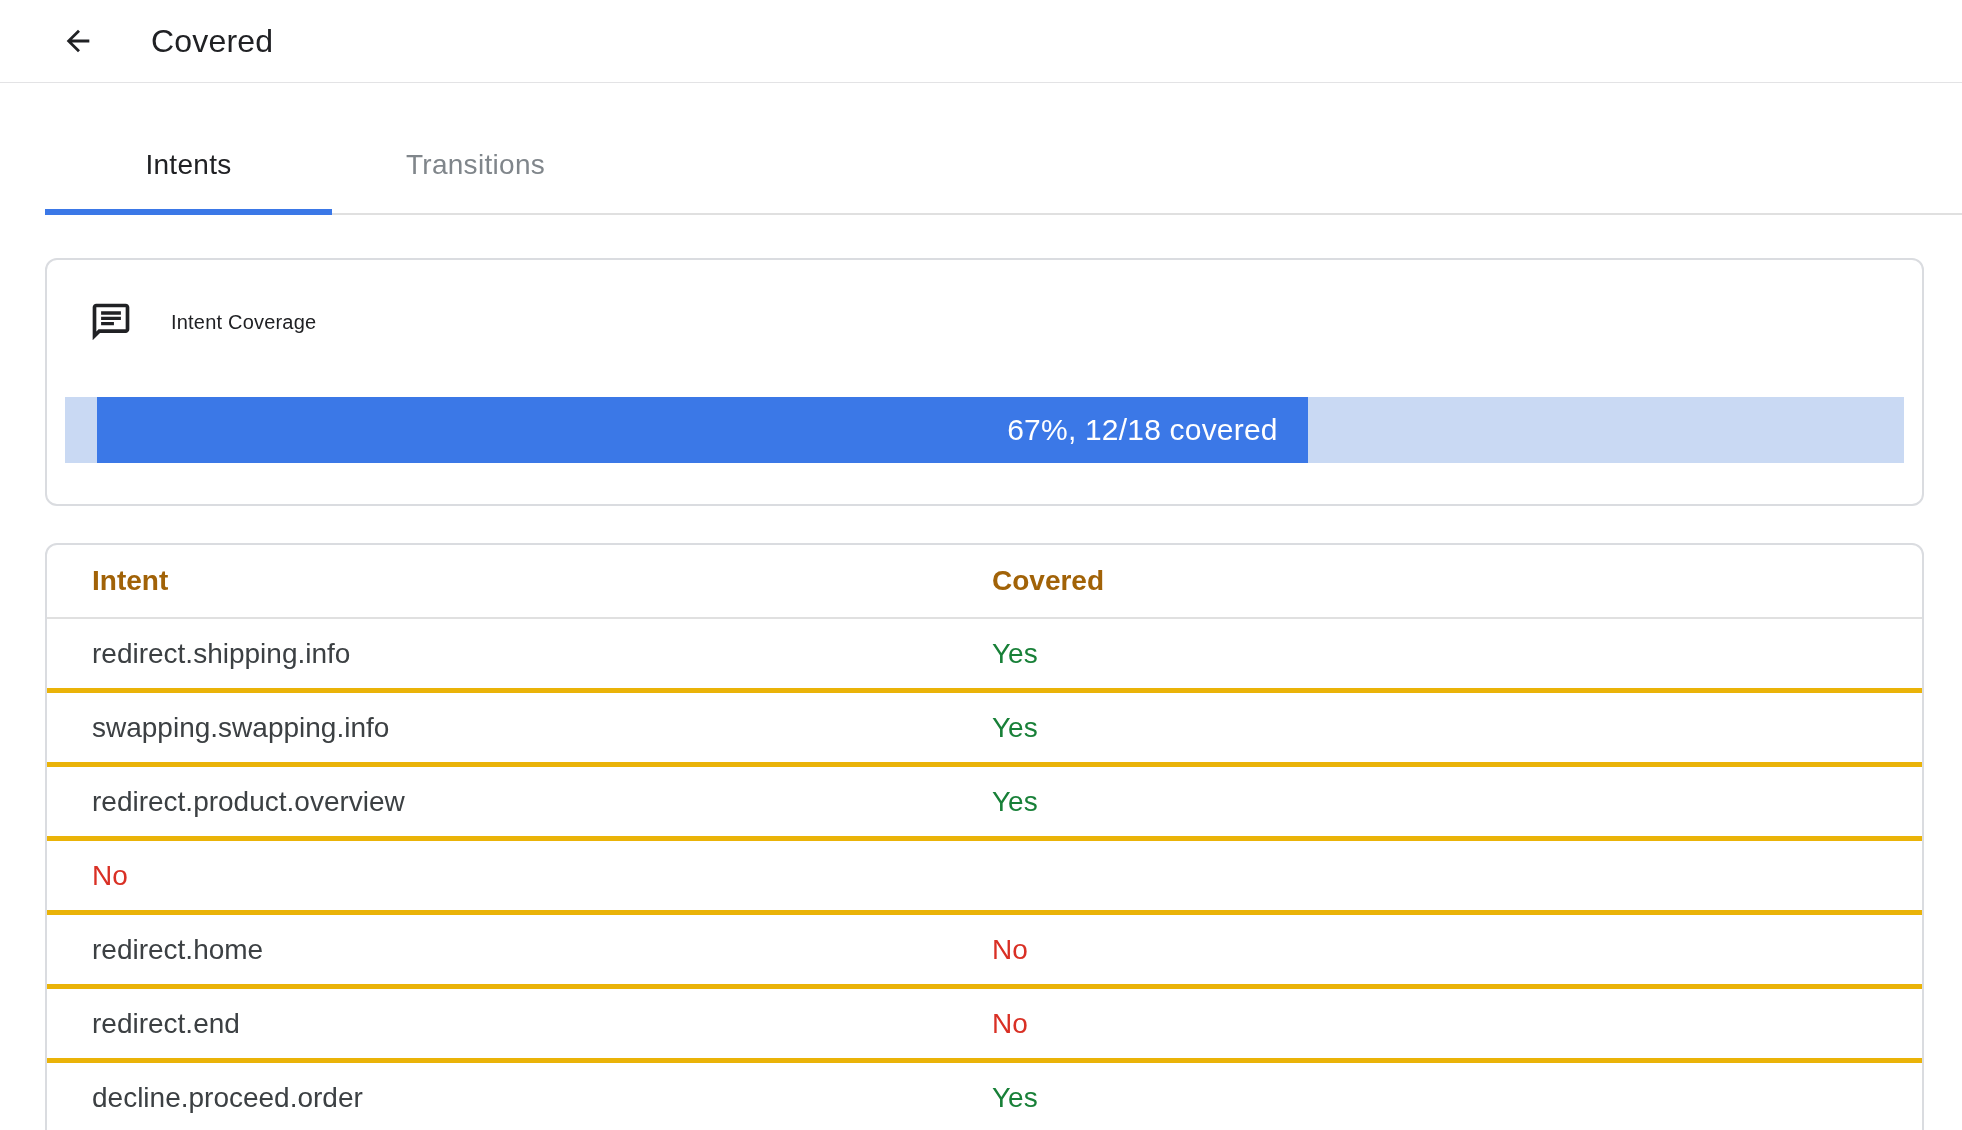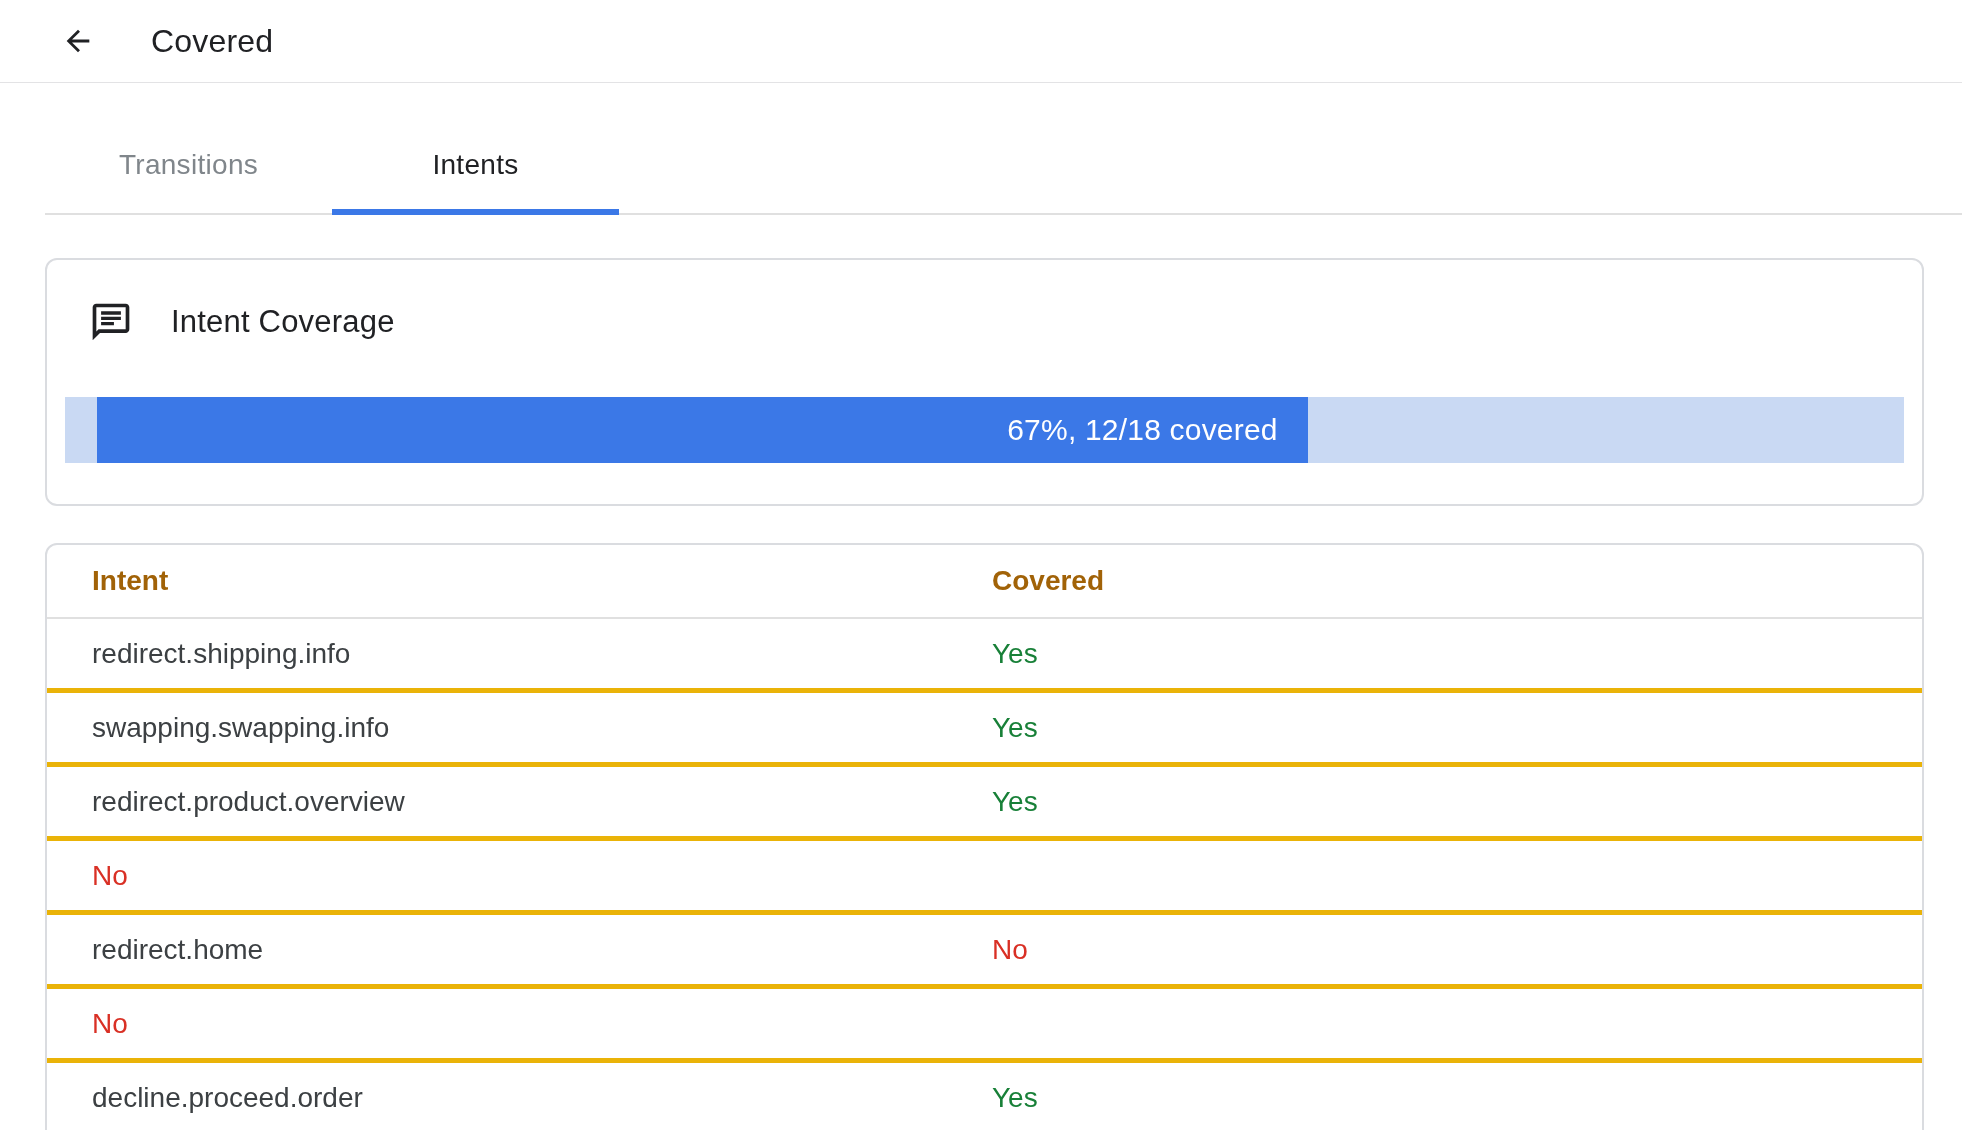--- a/index.html
+++ b/index.html
@@ -69,21 +69,21 @@
     background: #fff;
     border: 2px solid #dadce0;
     border-radius: 12px;
   }
   .coverage-card { margin-top: 43px; height: 248px; }
   .coverage-head {
     display: flex; align-items: center;
     padding: 40px 0 0 42px;
   }
   .coverage-title {
-    font-size: 31px; font-weight: 400;
+    font-size: 20px; font-weight: 400;
     color: #202124;
     margin-left: 38px;
     letter-spacing: 0.2px;
   }
   .progress-track {
     margin: 53px 18px 0 18px;
     height: 66px;
     background: var(--track, #C9D9F3);
     position: relative;
     overflow: hidden;
@@ -128,22 +128,22 @@
       <svg width="34" height="34" viewBox="0 0 24 24">
         <path d="M20 11H7.8l5.6-5.6L12 4l-8 8 8 8 1.4-1.4L7.8 13H20z" fill="#202124"></path>
       </svg>
     </span>
   </button>
   <h1 class="page-title">Covered</h1>
 </header>
 
 <div class="tabbar-wrap">
   <nav class="tabbar">
+      <button class="tab active">Intents</button>
       <button class="tab">Transitions</button>
-      <button class="tab active">Intents</button>
     </nav>
 </div>
 
 <section class="card coverage-card">
   <div class="coverage-head">
     <span style="display:flex;">
       <svg width="44" height="44" viewBox="0 0 24 24">
         <path d="M20 2H4c-1.1 0-2 .9-2 2v18l4-4h14c1.1 0 2-.9 2-2V4c0-1.1-.9-2-2-2zm0 14H5.2L4 17.2V4h16v12z" fill="#202124"></path>
         <path d="M6.6 6.2h10.8V8H6.6zM6.6 9.1h10.8v1.8H6.6zM6.6 12h7v1.8h-7z" fill="#202124"></path>
       </svg>
@@ -181,20 +181,21 @@
   <div class="trow">
     <div class="c2 cell-no">No</div>
   </div>
 
   <div class="trow">
     <div class="c1">redirect.home</div>
     <div class="c2 cell-no">No</div>
   </div>
 
   <div class="trow">
+    <div class="c1">redirect.end</div>
     <div class="c2 cell-no">No</div>
   </div>
 
   <div class="trow">
     <div class="c1">decline.proceed.order</div>
     <div class="c2 cell-yes">Yes</div>
   </div>
 </div>
 </section>
 

